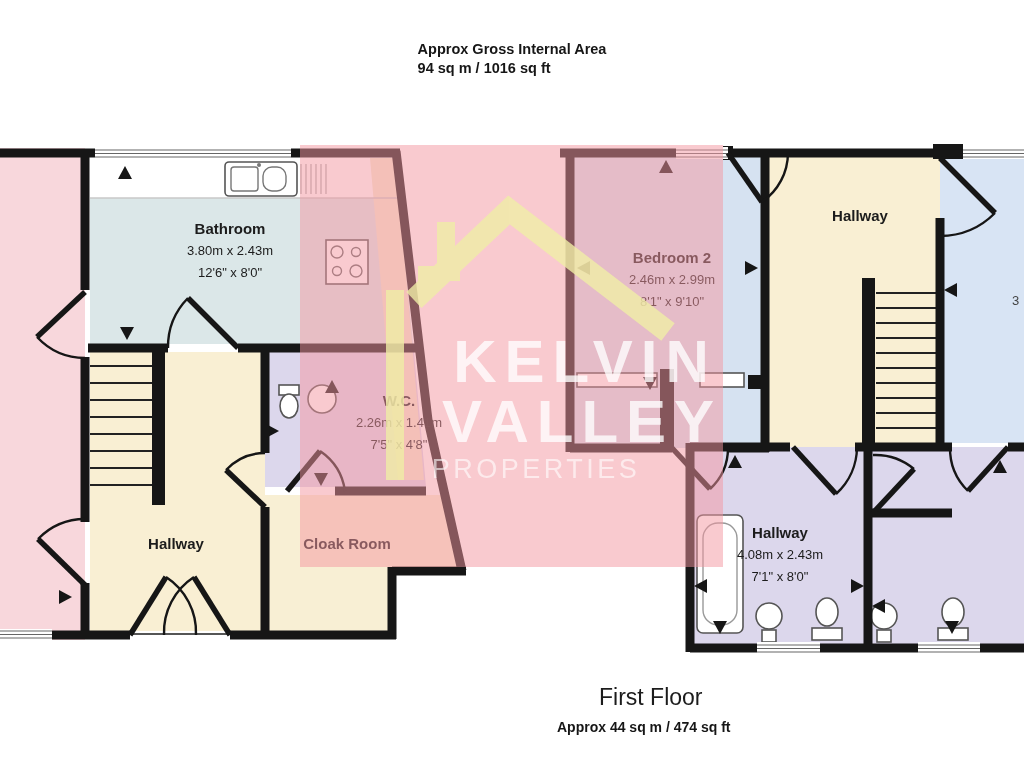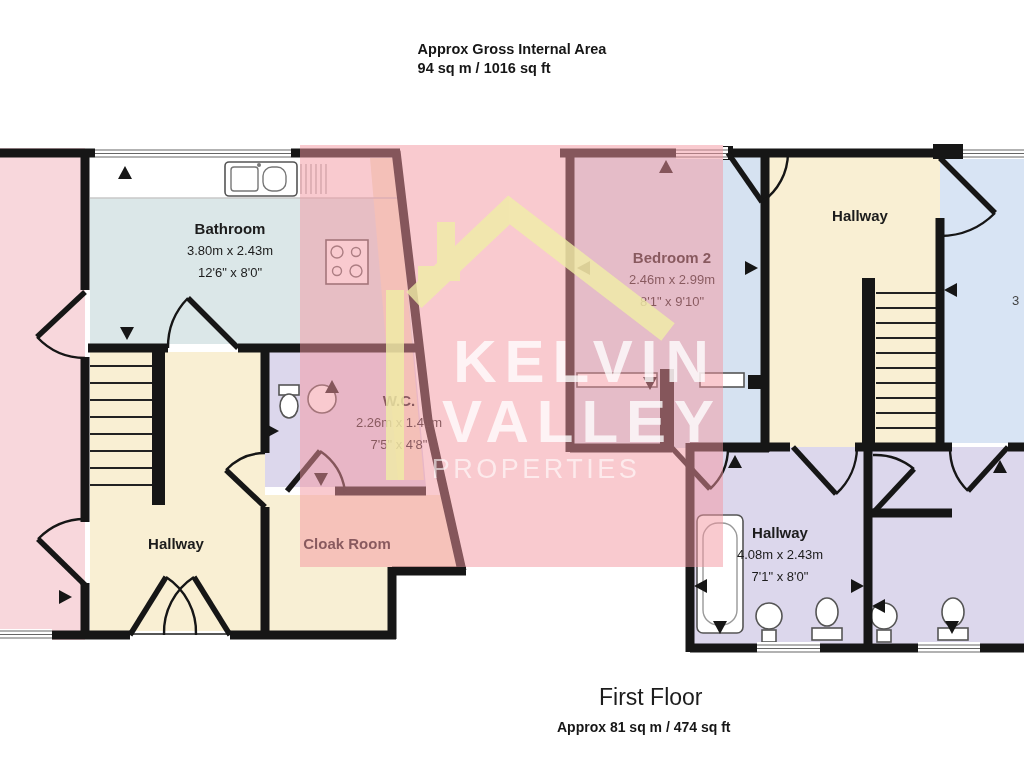--- a/index.html
+++ b/index.html
@@ -294,15 +294,15 @@
       <rect x="386" y="290" width="18" height="190" fill="#f0eda6"></rect>
     </g>
     <g font-family="Liberation Sans, sans-serif" font-weight="bold" text-anchor="middle">
       <text x="585" y="382" font-size="60" letter-spacing="8" fill="rgba(255,255,255,0.78)">KELVIN</text>
       <text x="582" y="442" font-size="60" letter-spacing="8" fill="rgba(255,255,255,0.78)">VALLEY</text>
       <text x="536" y="478" font-size="27" letter-spacing="3.5" font-weight="normal" fill="rgba(255,255,255,0.6)">PROPERTIES</text>
     </g>
   </svg>
 
   <div class="footer-title">First Floor</div>
-  <div class="footer-area">Approx 81 sq m / 474 sq ft</div>
+  <div class="footer-area">Approx 44 sq m / 474 sq ft</div>
 
 </div>
 
 </body></html>

